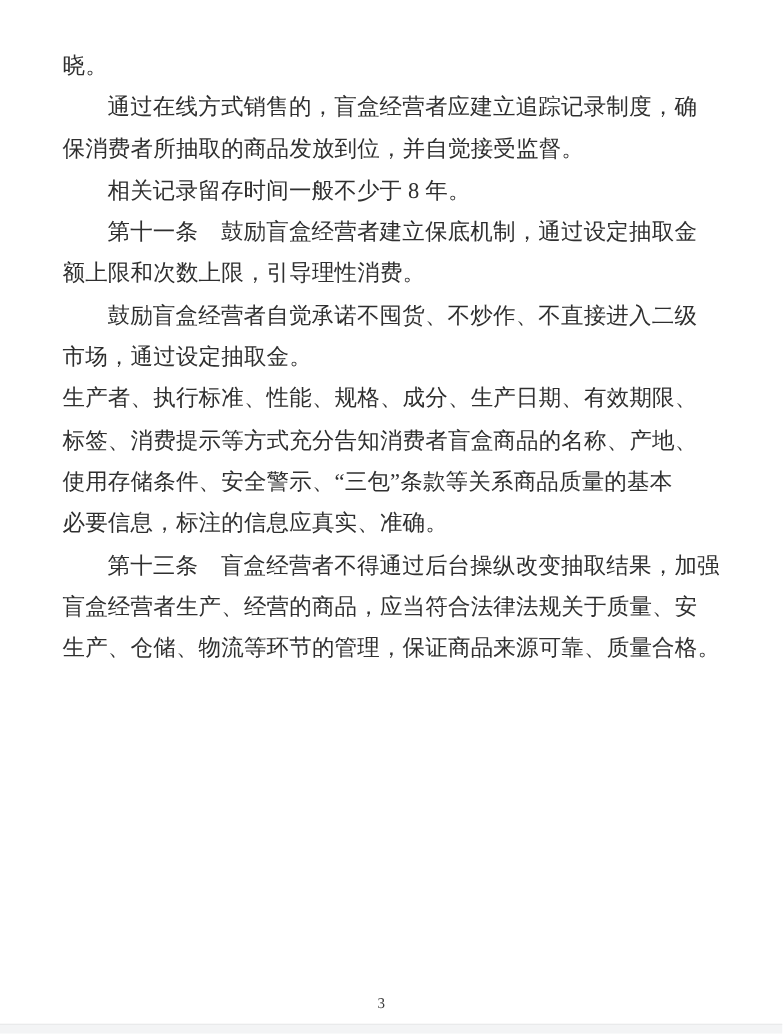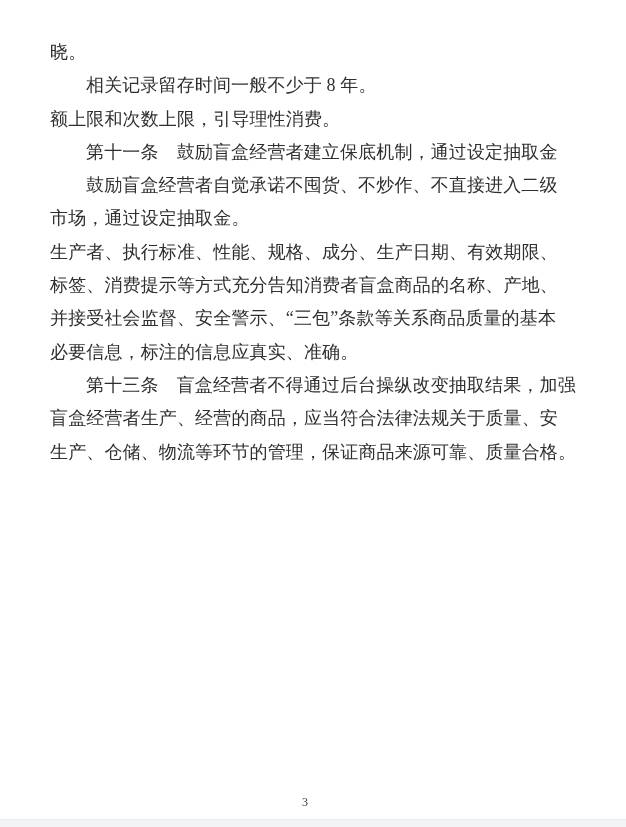--- a/index.html
+++ b/index.html
@@ -63,34 +63,38 @@
 </style>
 </head>
 <body>
 
 <div class="page">
   <div class="content" id="doc-content">
       <div class="paragraph">
         <div class="line">晓。</div>
       </div>
       <div class="paragraph">
+        <div class="line indent">通过在线方式销售的，盲盒经营者应建立追踪记录制度，确</div>
+        <div class="line">保消费者所抽取的商品发放到位，并自觉接受监督。</div>
+      </div>
+      <div class="paragraph">
         <div class="line indent">相关记录留存时间一般不少于 8 年。</div>
       </div>
       <div class="paragraph">
+        <div class="line indent">第十一条　鼓励盲盒经营者建立保底机制，通过设定抽取金</div>
         <div class="line">额上限和次数上限，引导理性消费。</div>
-        <div class="line indent">第十一条　鼓励盲盒经营者建立保底机制，通过设定抽取金</div>
       </div>
       <div class="paragraph">
         <div class="line indent">鼓励盲盒经营者自觉承诺不囤货、不炒作、不直接进入二级</div>
         <div class="line">市场，通过设定抽取金。</div>
       </div>
       <div class="paragraph">
         <div class="line">生产者、执行标准、性能、规格、成分、生产日期、有效期限、</div>
         <div class="line">标签、消费提示等方式充分告知消费者盲盒商品的名称、产地、</div>
-        <div class="line">并接受社会监督、安全警示、“三包”条款等关系商品质量的基本</div>
+        <div class="line">使用存储条件、安全警示、“三包”条款等关系商品质量的基本</div>
         <div class="line">必要信息，标注的信息应真实、准确。</div>
       </div>
       <div class="paragraph">
         <div class="line indent">第十三条　盲盒经营者不得通过后台操纵改变抽取结果，加强</div>
         <div class="line">盲盒经营者生产、经营的商品，应当符合法律法规关于质量、安</div>
         <div class="line">生产、仓储、物流等环节的管理，保证商品来源可靠、质量合格。</div>
       </div>
     </div>
   <div class="page-number">3</div>
   <div class="bottom-strip"></div>

